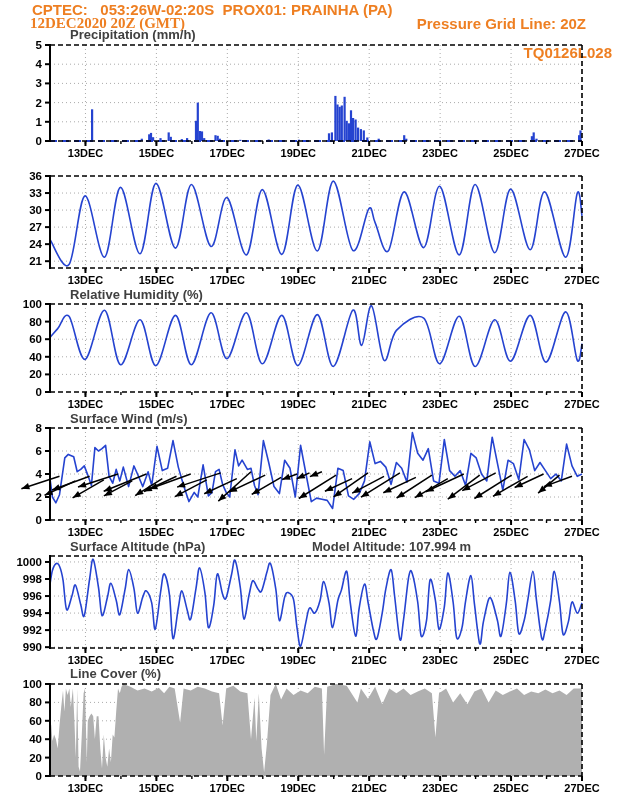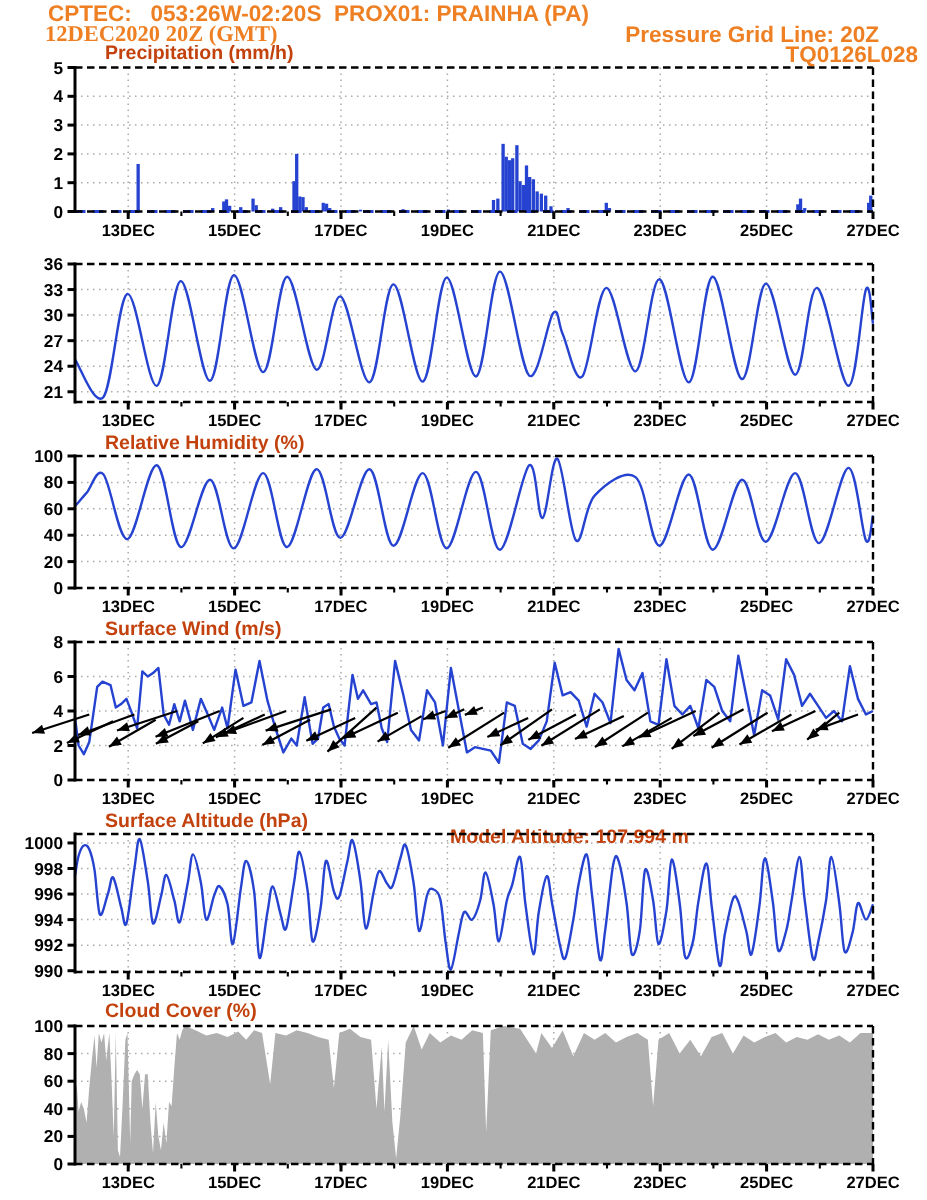--- a/index.html
+++ b/index.html
@@ -1,37 +1,37 @@
 <!DOCTYPE html>
 <html><head>
 <meta charset="utf-8">
 <style>
   html,body{margin:0;padding:0;background:#fff;}
   body{font-family:"Liberation Sans", sans-serif;}
   #fig{position:relative;width:618px;height:800px;background:#fff;overflow:hidden;}
   .hdr{position:absolute;font-weight:bold;font-size:15px;color:#ee7f22;white-space:pre;letter-spacing:0px;}
-  .ptitle{position:absolute;font-weight:bold;font-size:13px;color:#c2410c;white-space:pre;}
+  .ptitle{position:absolute;font-weight:bold;font-size:13px;color:#404040;white-space:pre;}
   svg{position:absolute;left:0;top:0;}
   svg text{font-family:"Liberation Sans", sans-serif;font-weight:bold;fill:#000;}
 </style>
 </head>
 <body>
 
 <div id="fig">
   <div class="hdr" style="left:32px;top:1px;">CPTEC:   053:26W-02:20S  PROX01: PRAINHA (PA)</div>
   <div class="hdr" style="left:30px;top:15px;font-family:Liberation Serif, serif;">12DEC2020 20Z (GMT)</div>
   <div class="hdr" style="right:32px;top:15px;">Pressure Grid Line: 20Z</div>
-  <div class="hdr" style="right:6px;top:28px;">TQ0126L028</div>
+  <div class="hdr" style="right:6px;top:44px;">TQ0126L028</div>
 
   <div class="ptitle" style="left:70px;top:27px;">Precipitation (mm/h)</div>
   <div class="ptitle" style="left:70px;top:287px;">Relative Humidity (%)</div>
   <div class="ptitle" style="left:70px;top:411px;">Surface Wind (m/s)</div>
   <div class="ptitle" style="left:70px;top:539px;">Surface Altitude (hPa)</div>
-  <div class="ptitle" style="left:300px;top:539px;margin-top:11px;">Model Altitude: 107.994 m</div>
-  <div class="ptitle" style="left:70px;top:666px;">Cloud Cover (%)</div>
+  <div class="ptitle" style="left:312px;top:539px;">Model Altitude: 107.994 m</div>
+  <div class="ptitle" style="left:70px;top:666px;">Line Cover (%)</div>
 
   <svg id="plots" width="618" height="800" viewBox="0 0 618 800">
       <g>
         <g>
           <line x1="85.46666666666667" y1="45" x2="85.46666666666667" y2="141" stroke="#aaaaaa" stroke-width="1" stroke-dasharray="1 3"></line>
           <line x1="156.4" y1="45" x2="156.4" y2="141" stroke="#aaaaaa" stroke-width="1" stroke-dasharray="1 3"></line>
           <line x1="227.3333333333333" y1="45" x2="227.3333333333333" y2="141" stroke="#aaaaaa" stroke-width="1" stroke-dasharray="1 3"></line>
           <line x1="298.26666666666665" y1="45" x2="298.26666666666665" y2="141" stroke="#aaaaaa" stroke-width="1" stroke-dasharray="1 3"></line>
           <line x1="369.2" y1="45" x2="369.2" y2="141" stroke="#aaaaaa" stroke-width="1" stroke-dasharray="1 3"></line>
           <line x1="440.1333333333333" y1="45" x2="440.1333333333333" y2="141" stroke="#aaaaaa" stroke-width="1" stroke-dasharray="1 3"></line>

